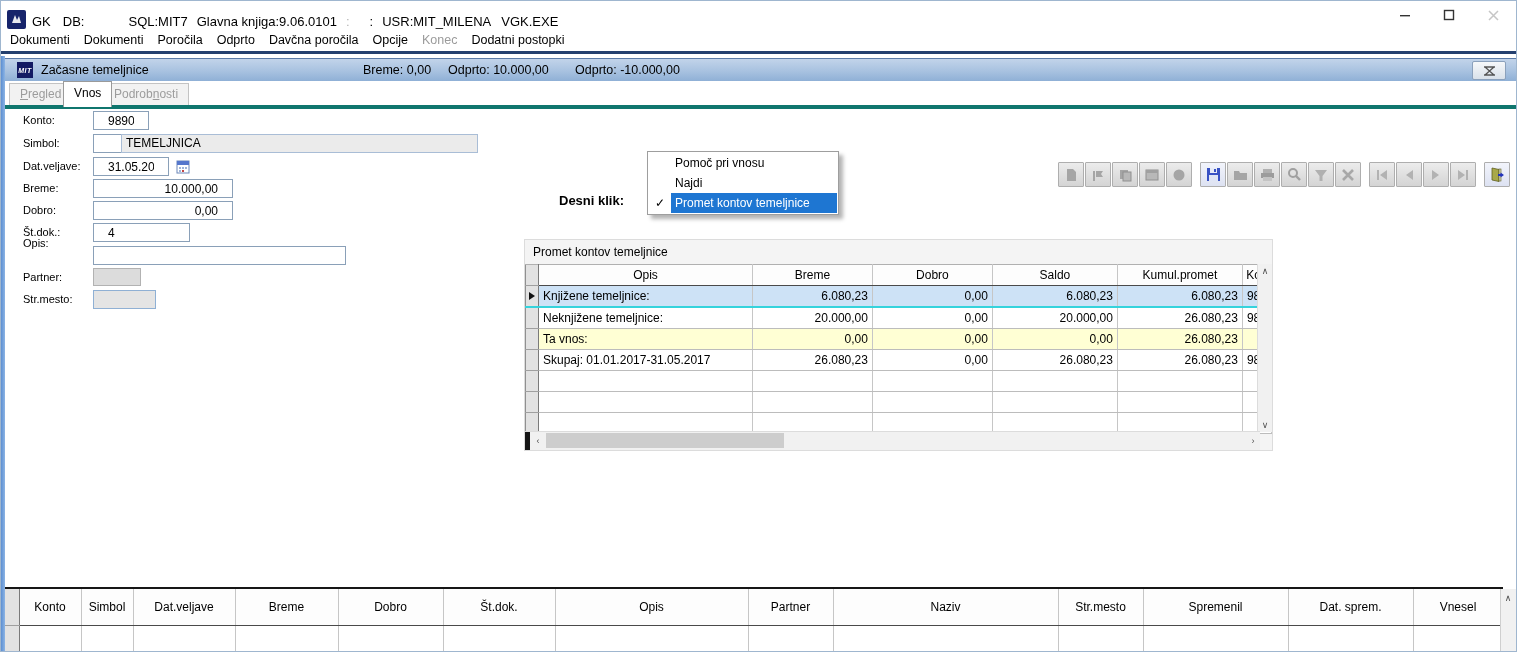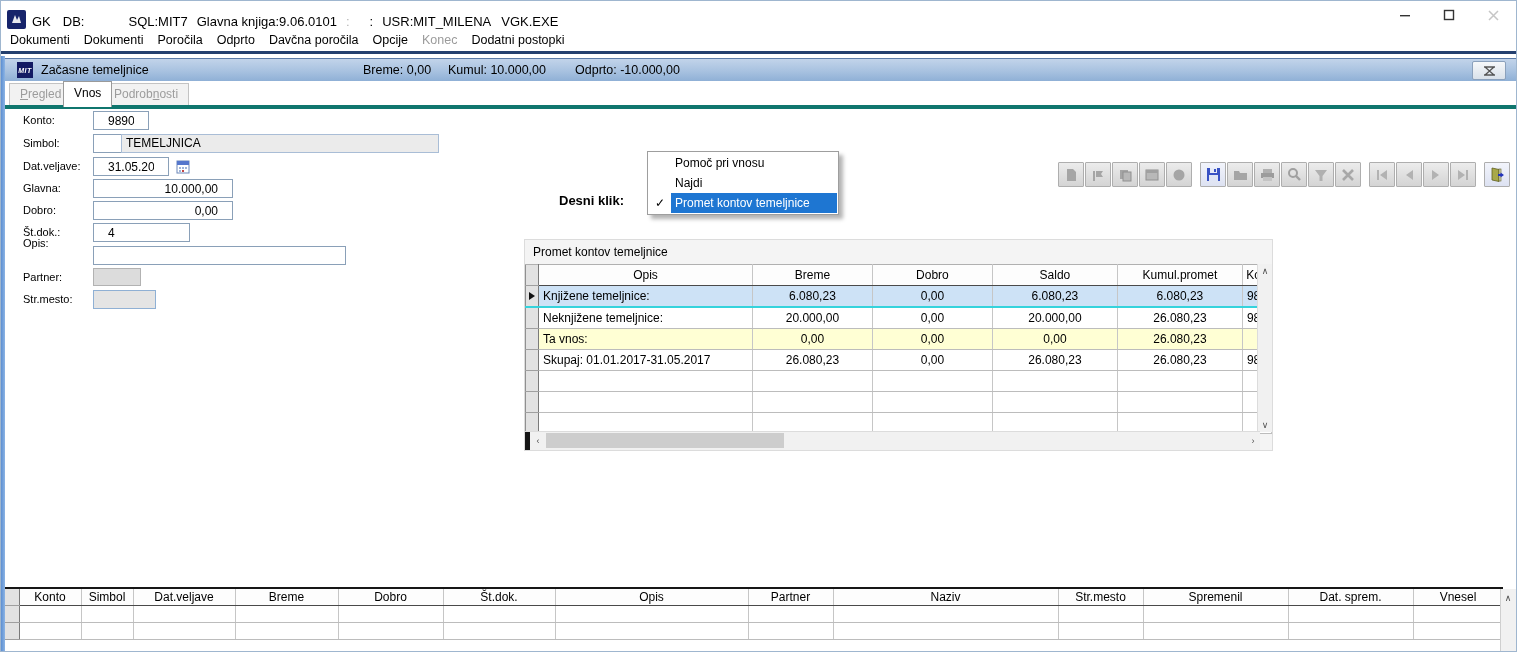--- a/index.html
+++ b/index.html
@@ -68,32 +68,32 @@
   .grid{border-collapse:collapse;table-layout:fixed;background:#fff;}
   .grid th{height:20px;background:#fdfdfd;font-weight:normal;font-size:12px;text-align:center;
            border-right:1px solid #c6c6c6;border-bottom:1px solid #4a4a4a;padding:0 3px;white-space:nowrap;overflow:hidden;}
   .grid td{height:20px;font-size:12px;border-right:1px solid #c6c6c6;border-bottom:1px solid #bcbcbc;
            padding:0 4px;white-space:nowrap;overflow:hidden;}
   .grid .selc{background:#e2e2e2;border-right:1px solid #7a7a7a;border-bottom:1px solid #9f9f9f;padding:0;}
   .grid tr.sel-row td{background:#cde2f6;border-bottom:2px solid #35d3dc;}
   .grid tr.sel-row td.selc{background:#e2e2e2;}
   .grid tr.yellow td{background:#ffffd4;}
   .grid tr.yellow td.selc{background:#e2e2e2;}
-  .r{text-align:center;} .l{text-align:left;}
+  .r{text-align:right;} .l{text-align:left;}
   .marker{display:inline-block;width:0;height:0;border-left:6px solid #111;border-top:4px solid transparent;
           border-bottom:4px solid transparent;margin-left:3px;}
   .mid-grid{position:absolute;left:0;top:24px;border-left:1px solid #909090;border-top:1px solid #b0b0b0;}
   .vscroll{position:absolute;right:0;top:24px;bottom:18px;width:14px;background:#f1f1f1;border-left:1px solid #dcdcdc;}
   .sarr{position:absolute;width:14px;height:14px;text-align:center;line-height:14px;font-size:9px;color:#505050;}
   .hscroll{position:absolute;left:0;bottom:0;height:18px;width:735px;background:#f1f1f1;border-top:1px solid #dcdcdc;}
   .hs-black{position:absolute;left:0;top:0;width:5px;height:100%;background:#161616;}
   .hthumb{position:absolute;left:21px;top:1px;height:15px;width:238px;background:#cdcdcd;}
   
   .btable-wrap{position:absolute;left:4px;top:586px;width:1498px;border-top:2px solid #161616;}
-  .btable td,.btable th{height:16px;}
+  .btable td,.btable th{height:36px;}
   .bvscroll{position:absolute;right:0;top:588px;width:15px;height:64px;background:#f1f1f1;border-left:1px solid #cfcfcf;}
   .left-edge{position:absolute;left:0;top:55px;width:4px;height:597px;background:linear-gradient(90deg,#5d8fd2,#8cb4e4);}
   svg{display:block;}
 </style>
 </head>
 <body>
 
 <div class="win">
 
   <div class="titlebar">
@@ -138,21 +138,21 @@
     <span class="mi">Opcije</span>
     <span class="mi dis">Konec</span>
     <span class="mi">Dodatni postopki</span>
   </div>
   <div class="mdi-sep"></div>
 
   <div class="doc-header">
     <div class="mit-icon">MIT</div>
     <span class="dh-title">Začasne temeljnice</span>
     <span class="dh-m dh-breme">Breme: 0,00</span>
-    <span class="dh-m dh-dobro">Kumul: 10.000,00</span>
+    <span class="dh-m dh-dobro">Odprto: 10.000,00</span>
     <span class="dh-m dh-odprto">Odprto: -10.000,00</span>
     <div class="dh-close">
       <svg width="13" height="10" viewBox="0 0 13 10">
           <path d="M2 1 L11 9 M11 1 L2 9 M1 1 L12 1 M1 9 L12 9" stroke="#555" stroke-width="1.3" fill="none"></path>
         </svg>
     </div>
   </div>
 
   <div class="tabbar">
     <div class="tab tab1">
@@ -260,37 +260,37 @@
           </svg>
       </div>
     </div>
   </div>
 
   <span class="flabel" style="top:113px">Konto:</span>
   <input class="inp" style="left: 92px; top: 110px; width: 56px;" value="989014">
 
   <span class="flabel" style="top:136px">Simbol:</span>
   <input class="inp" style="left: 92px; top: 133px; width: 27px;" value="TE">
-  <div class="inp-dis" style="left:120px;top:133px;width:318px">TEMELJNICA</div>
+  <div class="inp-dis" style="left:120px;top:133px;width:357px">TEMELJNICA</div>
 
   <span class="flabel" style="top:159px">Dat.veljave:</span>
   <input class="inp" style="left: 92px; top: 156px; width: 76px;" value="31.05.2017">
   <div class="cal-btn" style="left:173px;top:156px">
     <svg width="15" height="15" viewBox="0 0 15 15">
         <rect x="1" y="2" width="12" height="12" fill="#fff" stroke="#6a86b8"></rect>
         <rect x="1" y="2" width="12" height="4" fill="#5577cc"></rect>
         <rect x="3" y="8" width="2" height="2" fill="#9db4d8"></rect>
         <rect x="6" y="8" width="2" height="2" fill="#9db4d8"></rect>
         <rect x="9" y="8" width="2" height="2" fill="#9db4d8"></rect>
         <rect x="3" y="11" width="2" height="2" fill="#9db4d8"></rect>
         <rect x="6" y="11" width="2" height="2" fill="#c24444"></rect>
       </svg>
   </div>
 
-  <span class="flabel" style="top:181px">Glavna:</span>
+  <span class="flabel" style="top:181px">Breme:</span>
   <input class="inp r" style="left: 92px; top: 178px; width: 140px;" value="10.000,00">
 
   <span class="flabel" style="top:203px">Dobro:</span>
   <input class="inp r" style="left: 92px; top: 200px; width: 140px;" value="0,00">
 
   <span class="flabel" style="top:225px">Št.dok.:</span>
   <input class="inp" style="left: 92px; top: 222px; width: 97px;" value="4">
 
   <span class="flabel" style="top:236px">Opis:</span>
   <input class="inp" style="left: 92px; top: 245px; width: 253px;" value="">

